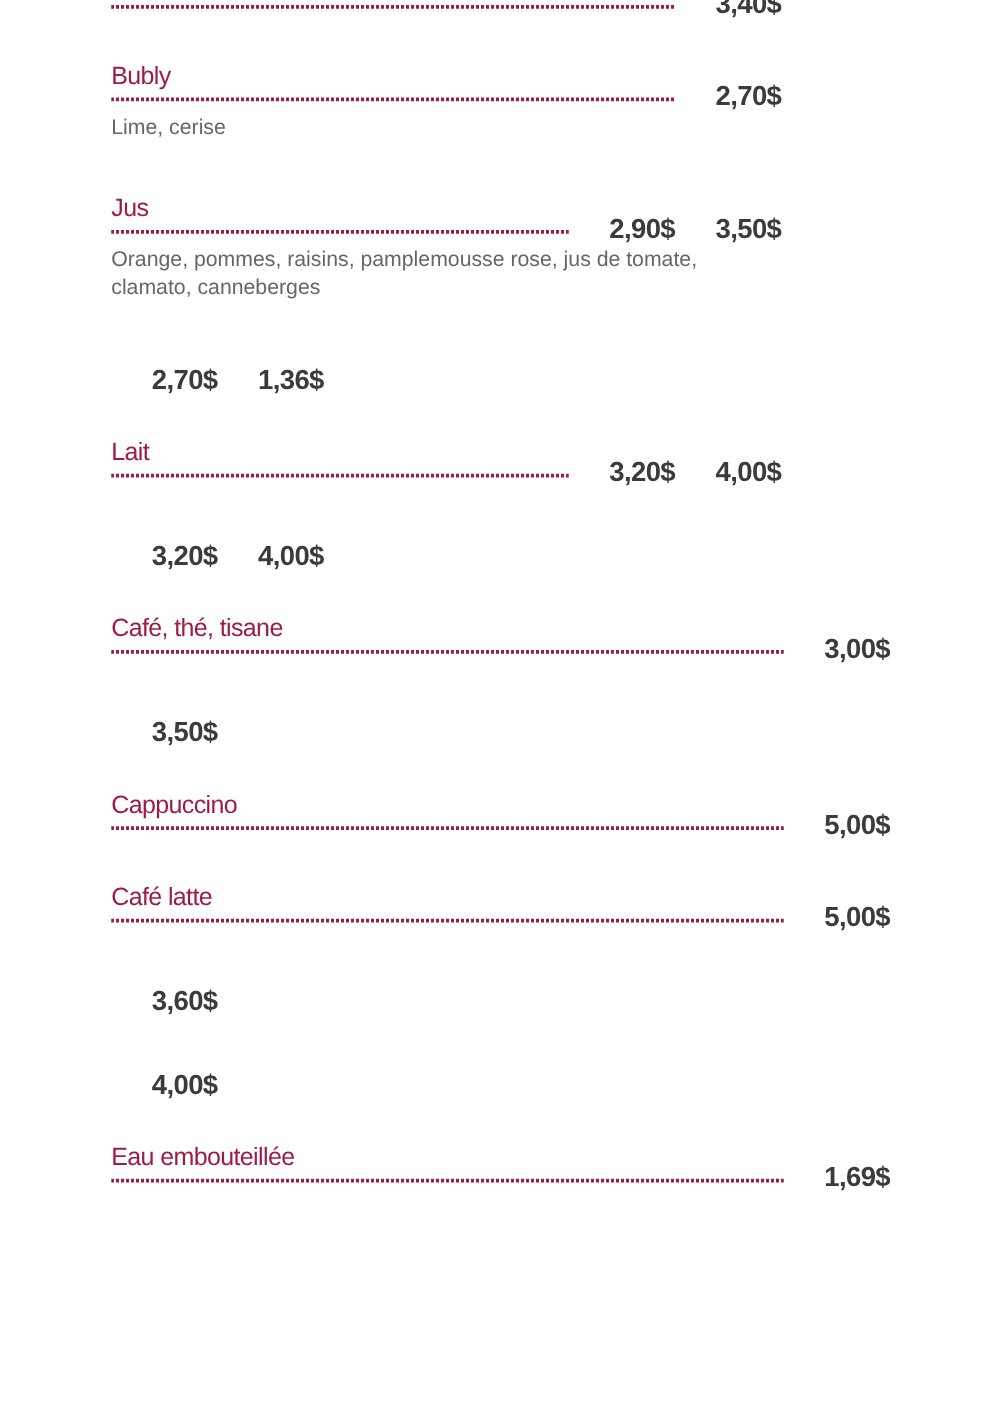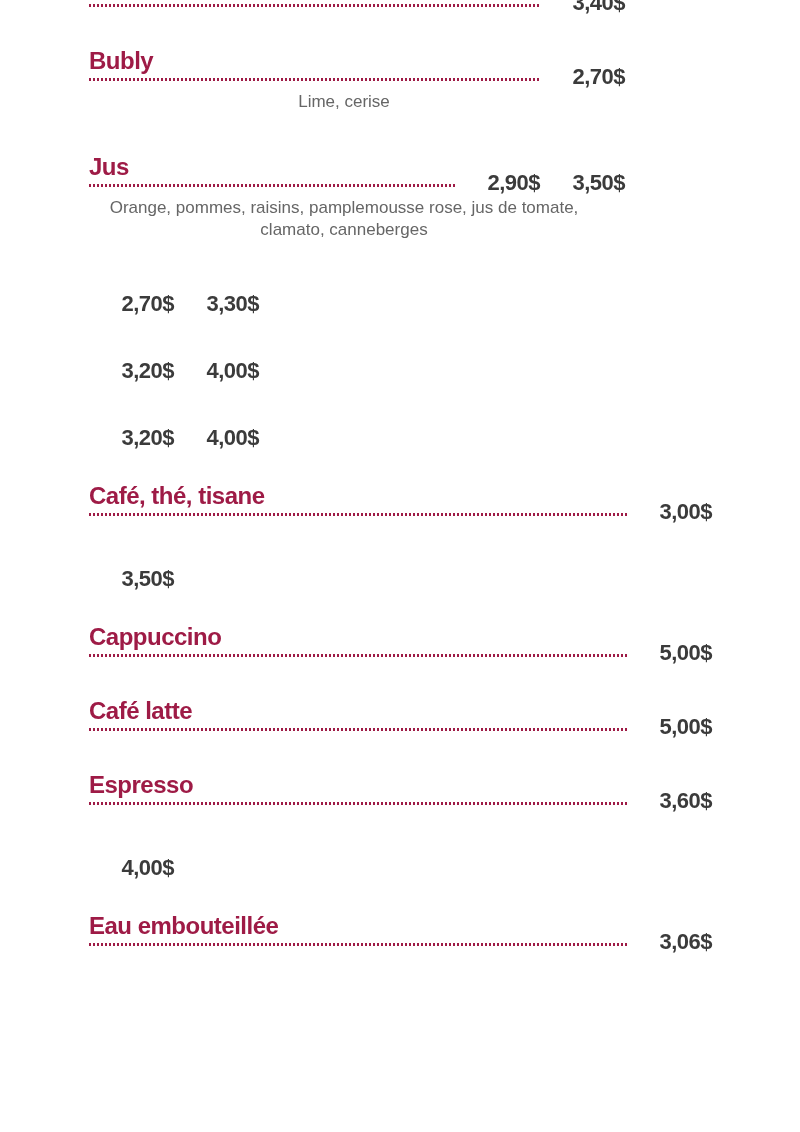--- a/index.html
+++ b/index.html
@@ -23,22 +23,22 @@
   .title-cell {
     flex: 1 1 auto;
     min-height: 33px;
     padding-bottom: 7px;
     background-image: repeating-linear-gradient(90deg, var(--accent) 0 2px, transparent 2px 4px);
     background-size: 100% 3px;
     background-position: left bottom;
     background-repeat: no-repeat;
   }
   .title {
-    font-size: 24px;
-    font-weight: 700;
+    font-size: 20px;
+    font-weight: 400;
     letter-spacing: -0.5px;
     line-height: 26px;
     color: var(--accent);
   }
   .price {
     min-width: 85px;
     text-align: right;
     font-size: 22px;
     font-weight: 700;
     letter-spacing: -0.5px;
@@ -51,21 +51,20 @@
   .spacer {
     width: 87px;
     flex: 0 0 87px;
   }
   .desc {
     margin-top: 10px;
     max-width: 510px;
     font-size: 17px;
     line-height: 22px;
     color: var(--desc-color);
-    text-align: center;
   }
 </style>
 </head>
 <body style="background: rgb(255, 255, 255);">
 
 <div class="menu">
     <div class="section">
       <div class="item cut">
         <div class="row">
           <div class="title-cell"><span class="title"></span></div>
@@ -86,26 +85,27 @@
           <div class="title-cell"><span class="title">Jus</span></div>
           <div class="price">2,90$</div>
           <div class="price">3,50$</div>
           <div class="spacer"></div>
         </div>
         <div class="desc">Orange, pommes, raisins, pamplemousse rose, jus de tomate, clamato, canneberges</div>
       </div>
       <div class="item">
         <div class="row">
           <div class="price">2,70$</div>
-          <div class="price">3,30$</div>
+          <div class="price">1,36$</div>
           <div class="spacer"></div>
         </div>
       </div>
       <div class="item">
         <div class="row">
+          <div class="title-cell"><span class="title">Lait</span></div>
           <div class="price">3,20$</div>
           <div class="price">4,00$</div>
           <div class="spacer"></div>
         </div>
       </div>
       <div class="item">
         <div class="row">
           <div class="price">3,20$</div>
           <div class="price">4,00$</div>
           <div class="spacer"></div>
@@ -131,29 +131,28 @@
         </div>
       </div>
       <div class="item">
         <div class="row">
           <div class="title-cell"><span class="title">Café latte</span></div>
           <div class="price">5,00$</div>
         </div>
       </div>
       <div class="item">
         <div class="row">
-          <div class="title-cell"><span class="title">Espresso</span></div>
           <div class="price">3,60$</div>
         </div>
       </div>
       <div class="item">
         <div class="row">
           <div class="price">4,00$</div>
         </div>
       </div>
       <div class="item">
         <div class="row">
           <div class="title-cell"><span class="title">Eau embouteillée</span></div>
-          <div class="price">3,06$</div>
+          <div class="price">1,69$</div>
         </div>
       </div>
     </div>
   </div>
 
 </body></html>

